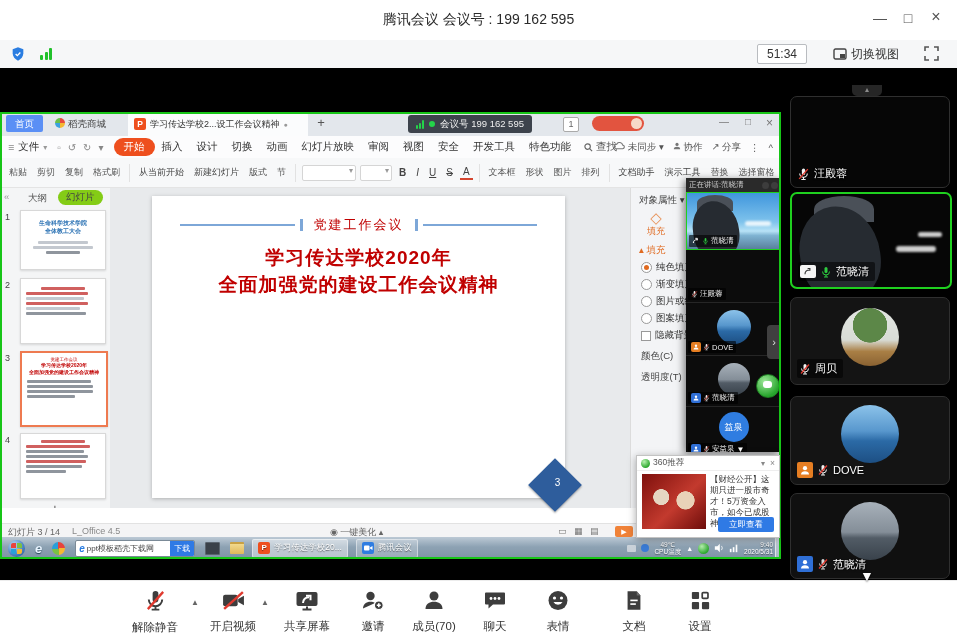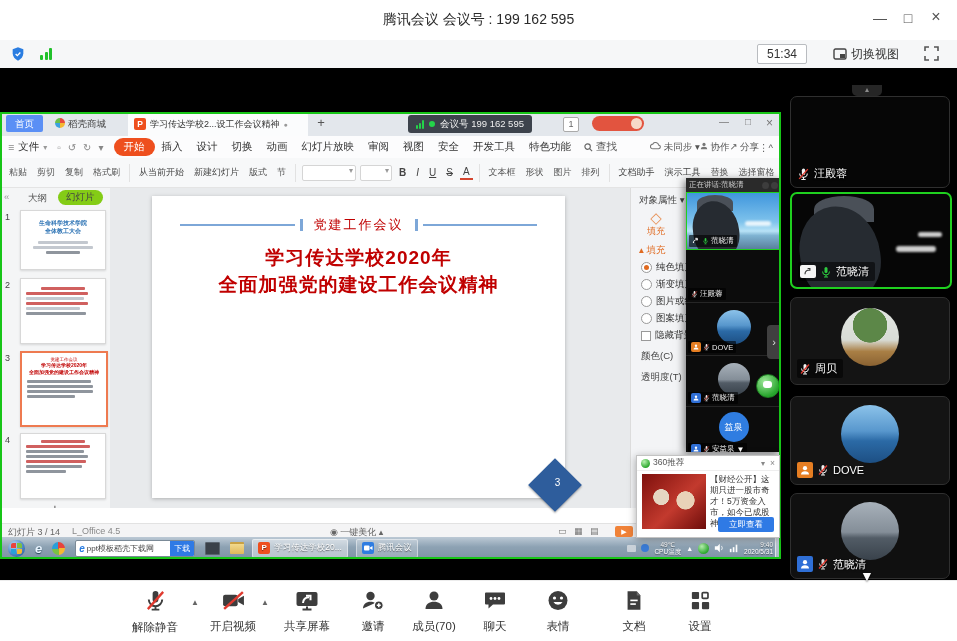--- a/index.html
+++ b/index.html
@@ -41,21 +41,21 @@
   .redpill{position:absolute;left:592px;top:4px;width:52px;height:15px;border-radius:8px;background:#e2543f;}
   .redpill i{position:absolute;right:2px;top:2px;width:11px;height:11px;border-radius:50%;background:#f7d9c8;}
 
   .menubar{position:absolute;left:0;top:24px;width:781px;height:22px;background:#fcfcfd;border-bottom:1px solid #ececec;display:flex;align-items:center;font-size:10.5px;color:#333;}
   .menubar .filebtn{margin-left:8px;display:flex;gap:4px;align-items:center;}
   .qicons{display:flex;gap:7px;margin-left:10px;color:#888;font-size:10px;}
   .rtabs{display:flex;gap:0;margin-left:10px;align-items:center;}
   .rtab{padding:2px 7px;color:#333;}
   .rtab.active{background:#ee4f1e;color:#fff;border-radius:9px;padding:2px 10px;}
   .findbox{display:flex;align-items:center;gap:3px;color:#555;margin-left:6px;}
-  .menuright{position:absolute;right:8px;top:0;height:22px;display:flex;align-items:center;font-size:9.5px;color:#555;justify-content:flex-end;}
+  .menuright{position:absolute;right:8px;top:0;height:22px;display:flex;align-items:center;gap:9px;font-size:9.5px;color:#555;justify-content:flex-end;}
 
   .ribbon{position:absolute;left:0;top:46px;width:781px;height:30px;background:#f7f8f9;border-bottom:1px solid #e4e4e4;display:flex;align-items:center;gap:4px;padding-left:6px;box-sizing:border-box;}
   .chip{font-size:9px;color:#555;padding:2px 3px;white-space:nowrap;}
   .chip.big{color:#444;}
   .rsep{width:1px;height:18px;background:#e2e2e2;margin:0 2px;}
   .selbox{width:52px;height:14px;border:1px solid #d5d5d5;border-radius:2px;background:#fff;position:relative;}
   .selbox::after{content:"▾";position:absolute;right:2px;top:0;font-size:8px;color:#999;}
   .fmt{font-size:10px;color:#444;padding:1px 3px;}
 
   .wpscontent{position:absolute;left:0;top:76px;width:781px;height:320px;background:#e8eaec;}

